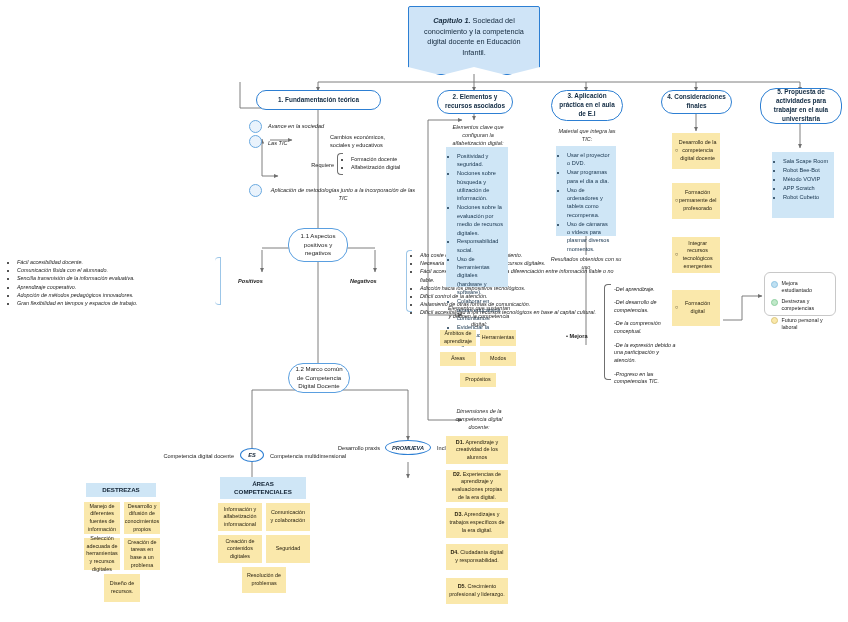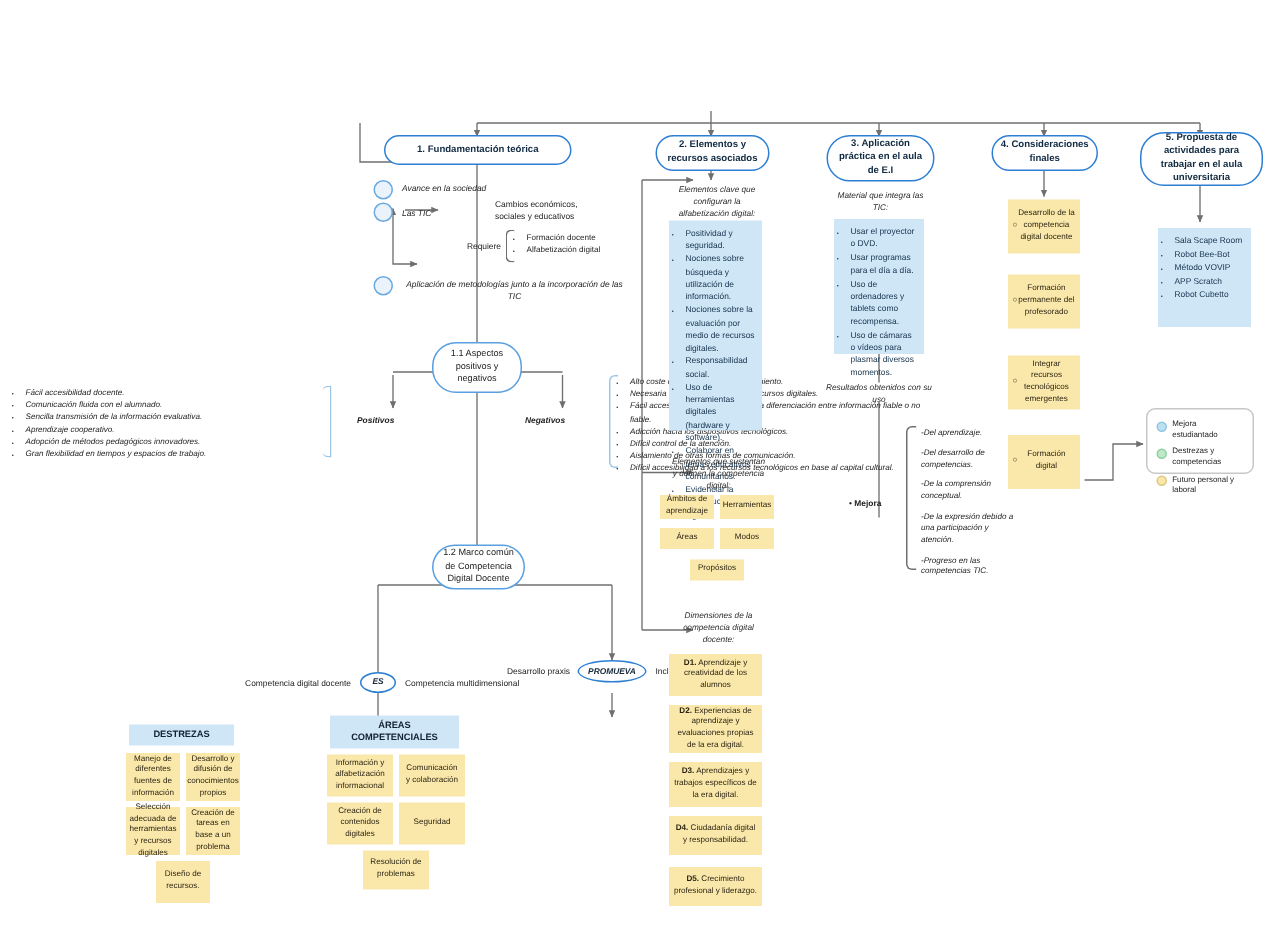--- a/index.html
+++ b/index.html
@@ -138,20 +138,23 @@
       <path d="M586,208 L586,255"></path>
       <path d="M586,268 L586,345"></path>
 
       <path d="M696,108 L696,131" marker-end="url(#ar)"></path>
       <path d="M723,320 L742,320 L742,296 L762,296" marker-end="url(#ar)"></path>
 
       <path d="M800,114 L800,148" marker-end="url(#ar)"></path>
     </g>
   </svg>
 
+  <div class="node banner">
+    <b>Capítulo 1.</b><span> Sociedad del conocimiento y la competencia digital docente en Educación Infantil.</span>
+  </div>
 
   <div class="node branch" style="left:256px; top:90px; width:125px; height:20px;">1. Fundamentación teórica</div>
   <div class="node branch" style="left:437px; top:90px; width:76px; height:24px;">2. Elementos y recursos asociados</div>
   <div class="node branch" style="left:551px; top:90px; width:72px; height:31px;">3. Aplicación práctica en el aula de E.I</div>
   <div class="node branch" style="left:661px; top:90px; width:71px; height:24px;">4. Consideraciones finales</div>
   <div class="node branch" style="left:760px; top:88px; width:82px; height:36px;">5. Propuesta de actividades para trabajar en el aula universitaria</div>
 
   <div class="node circ" style="left:249px; top:120px; width:13px; height:13px;"></div>
   <div class="node lbl i" style="left:268px; top:122px; width:140px;">Avance en la sociedad</div>
 

